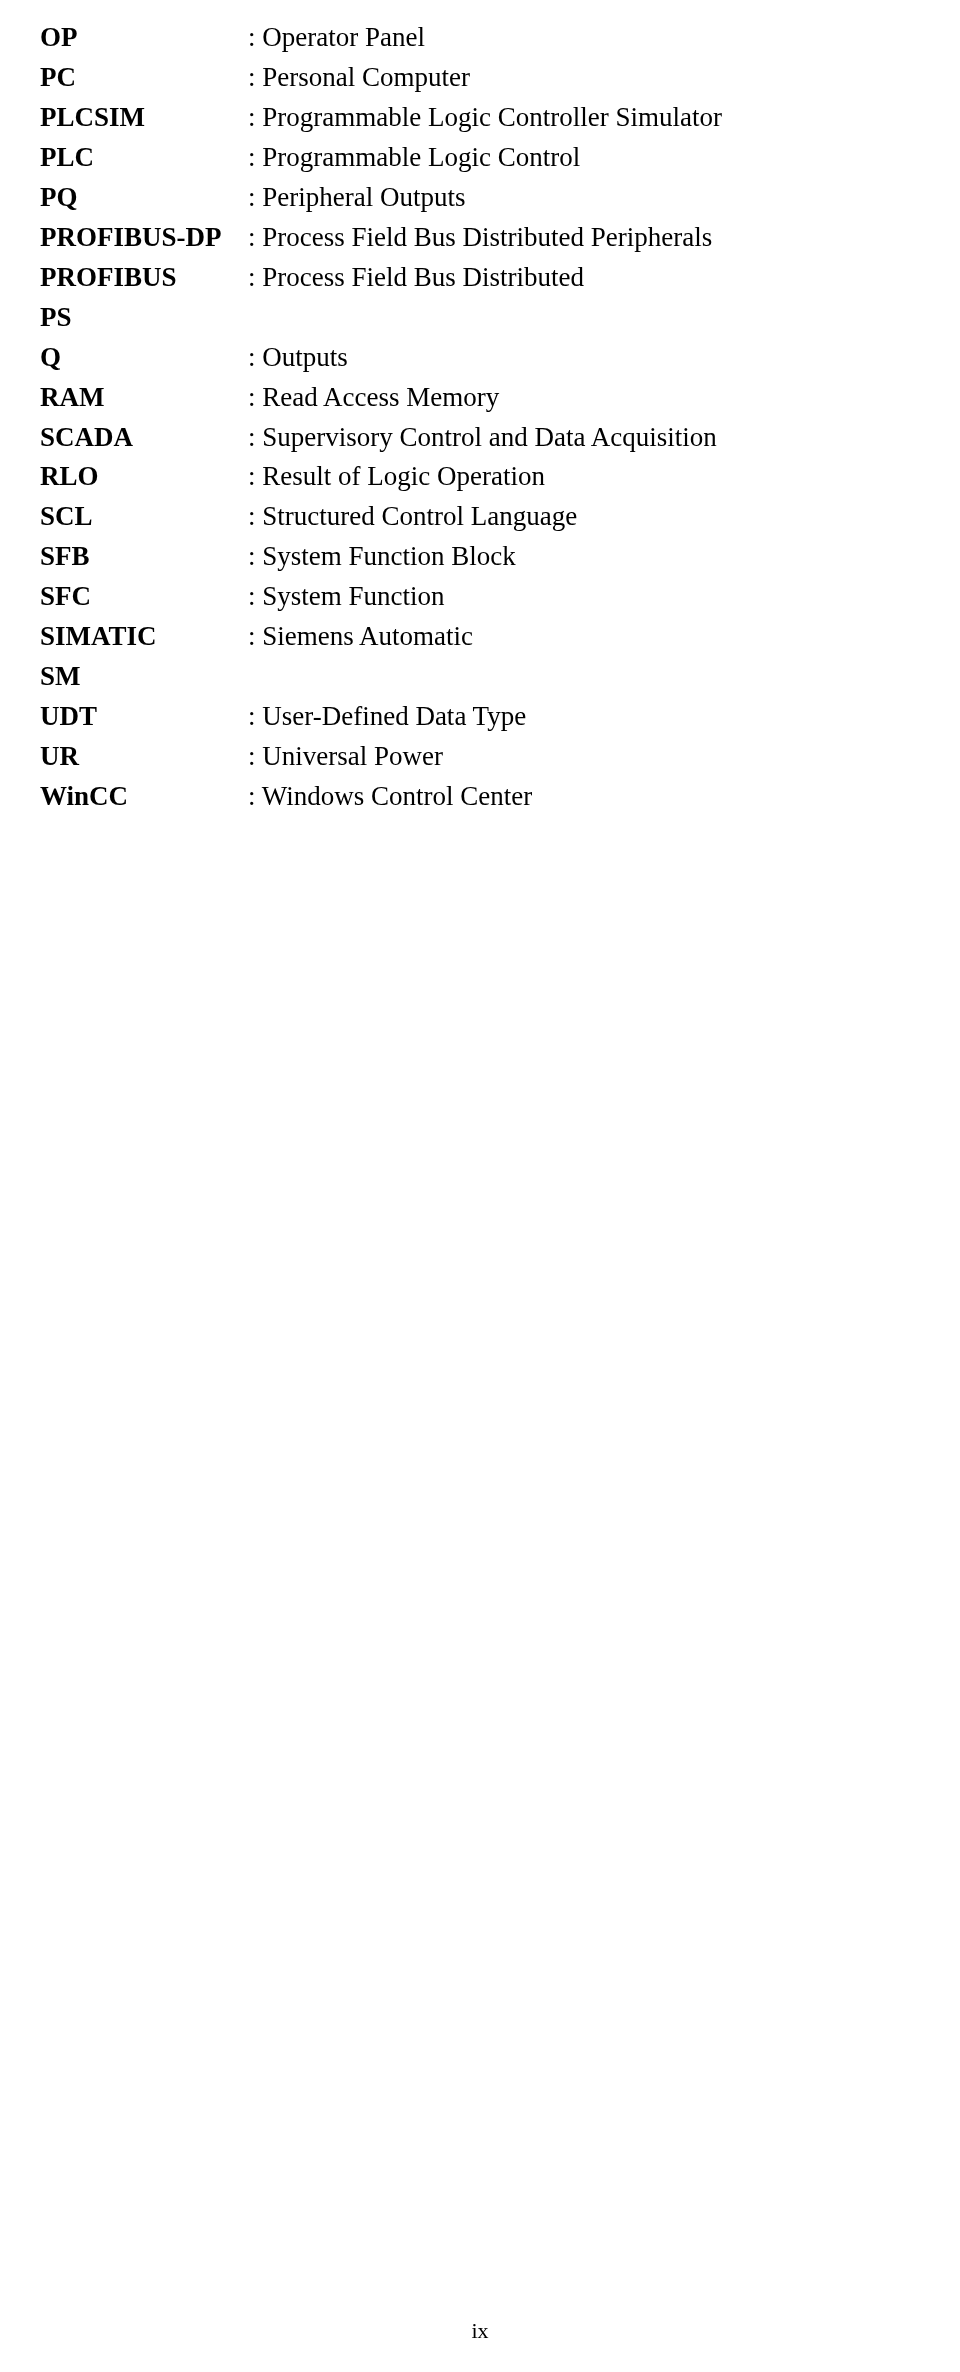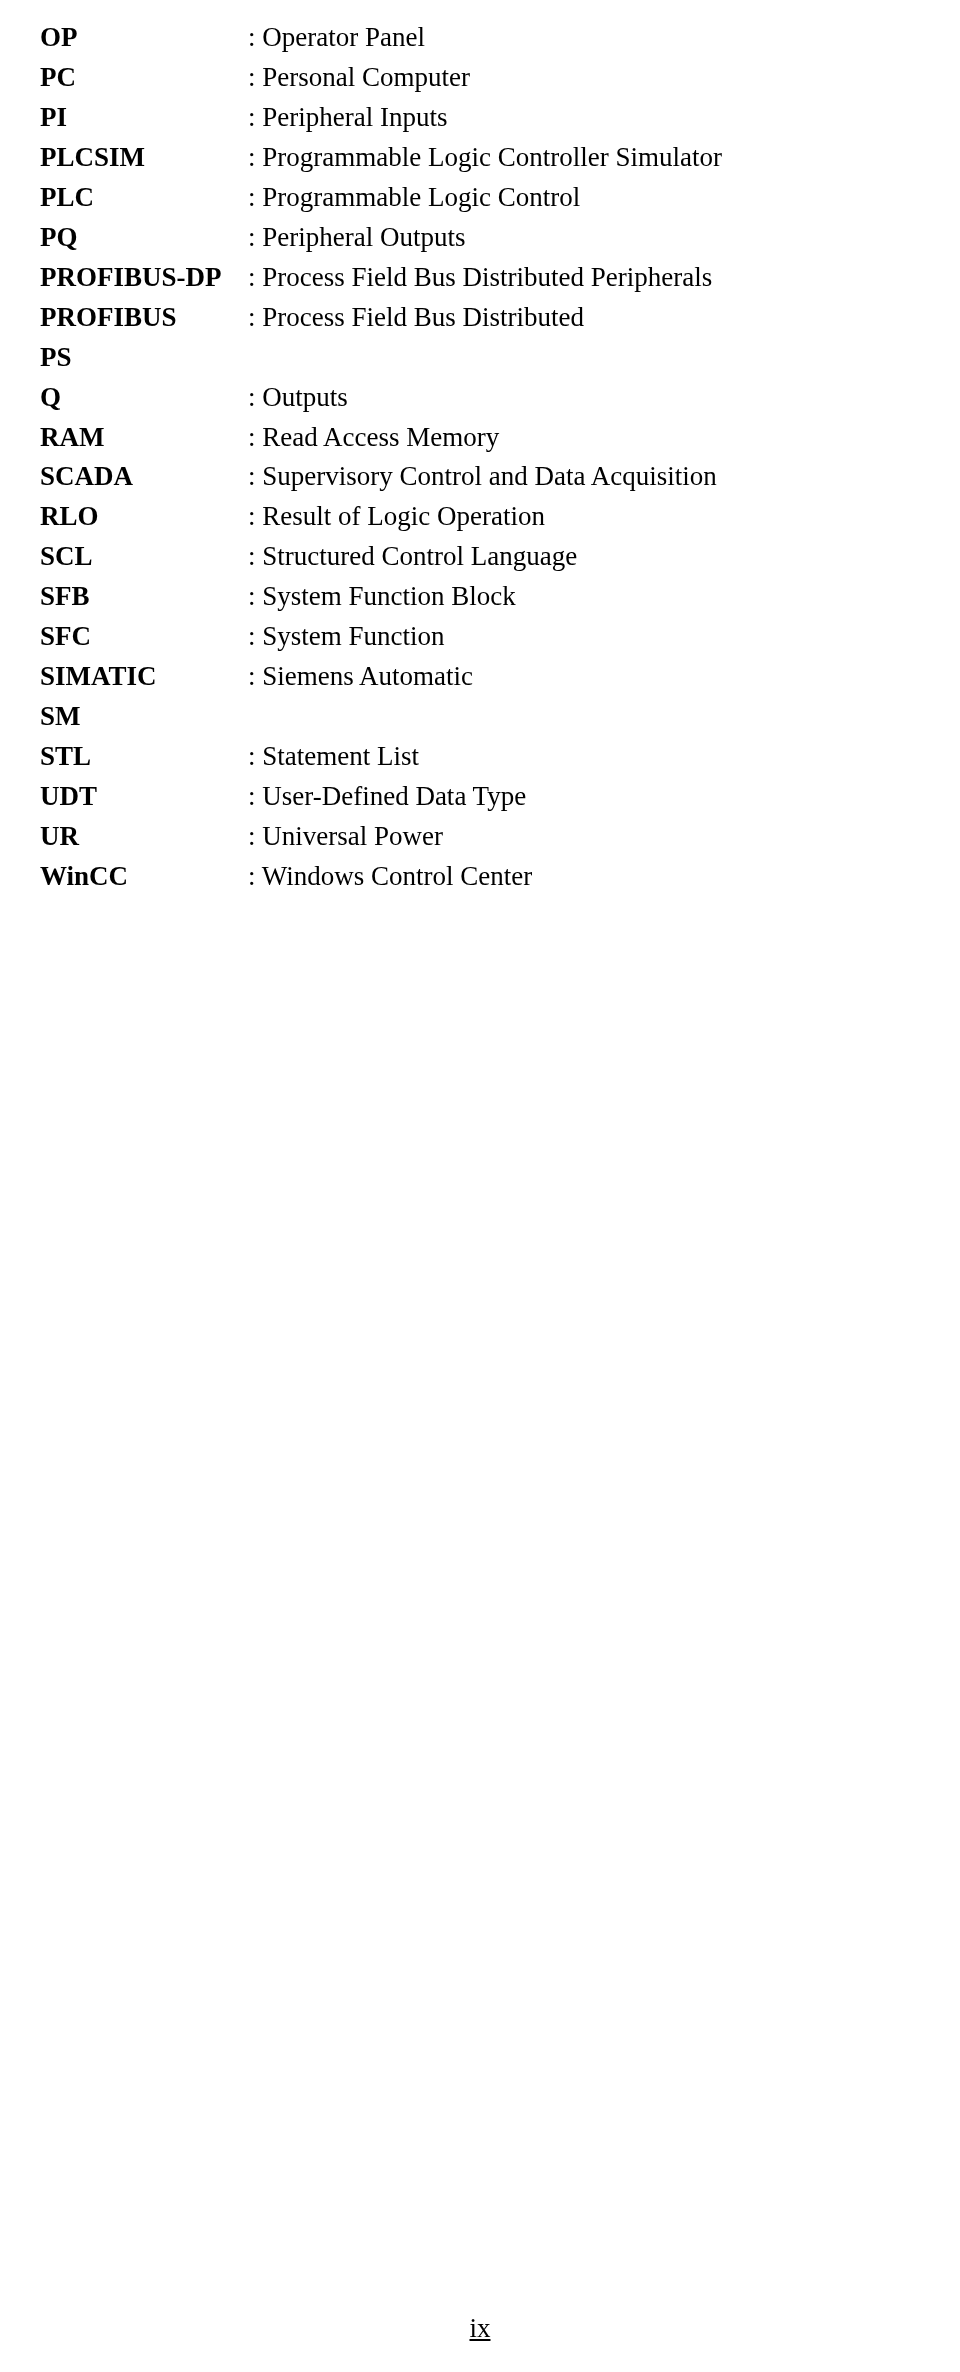--- a/index.html
+++ b/index.html
@@ -31,39 +31,34 @@
     }
     .def-text {
       flex: 1;
     }
     .page-number {
       position: absolute;
       bottom: 28px;
       left: 0;
       right: 0;
       text-align: center;
-      font-size: 27px;
-      text-decoration: underline;
+      font-size: 22px;
     }
   </style>
 </head>
 <body>
 
 <div class="definitions">
   <div class="def-row">
     <span class="def-abbr">OP</span>
     <span class="def-text">: Operator Panel</span>
   </div>
   <div class="def-row">
     <span class="def-abbr">PC</span>
     <span class="def-text">: Personal Computer</span>
-  </div>
-  <div class="def-row">
-    <span class="def-abbr">PI</span>
-    <span class="def-text">: Peripheral Inputs</span>
   </div>
   <div class="def-row">
     <span class="def-abbr">PLCSIM</span>
     <span class="def-text">: Programmable Logic Controller Simulator</span>
   </div>
   <div class="def-row">
     <span class="def-abbr">PLC</span>
     <span class="def-text">: Programmable Logic Control</span>
   </div>
   <div class="def-row">
@@ -110,24 +105,20 @@
     <span class="def-text">: System Function</span>
   </div>
   <div class="def-row">
     <span class="def-abbr">SIMATIC</span>
     <span class="def-text">: Siemens Automatic</span>
   </div>
   <div class="def-row">
     <span class="def-abbr">SM</span>
   </div>
   <div class="def-row">
-    <span class="def-abbr">STL</span>
-    <span class="def-text">: Statement List</span>
-  </div>
-  <div class="def-row">
     <span class="def-abbr">UDT</span>
     <span class="def-text">: User-Defined Data Type</span>
   </div>
   <div class="def-row">
     <span class="def-abbr">UR</span>
     <span class="def-text">: Universal Power</span>
   </div>
   <div class="def-row">
     <span class="def-abbr">WinCC</span>
     <span class="def-text">: Windows Control Center</span>

